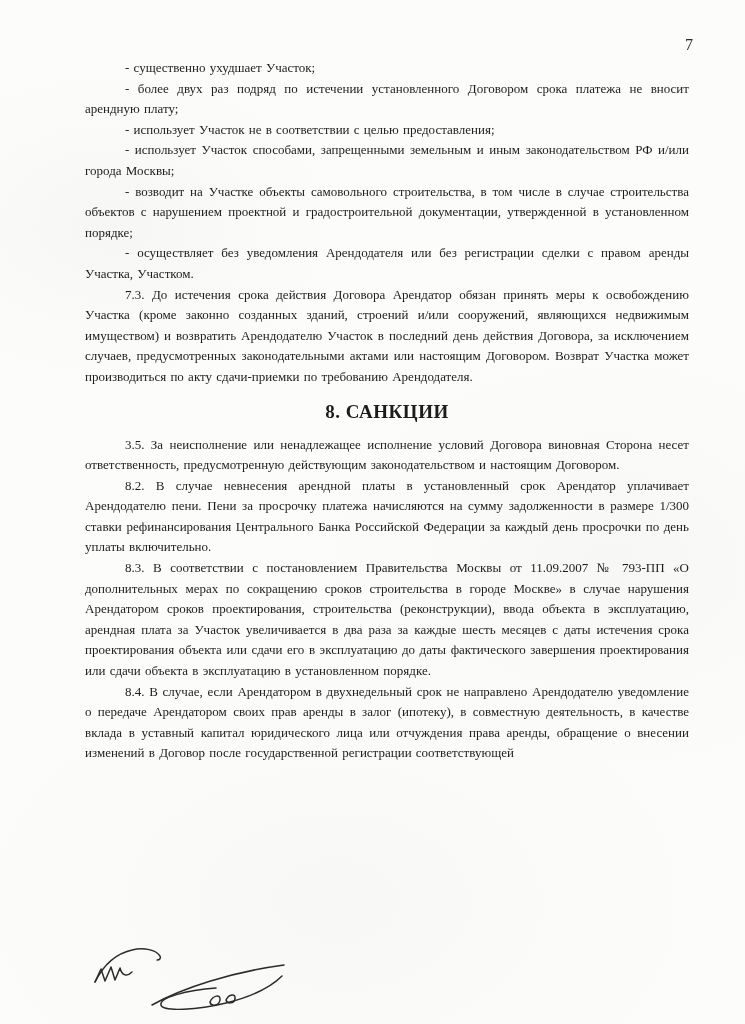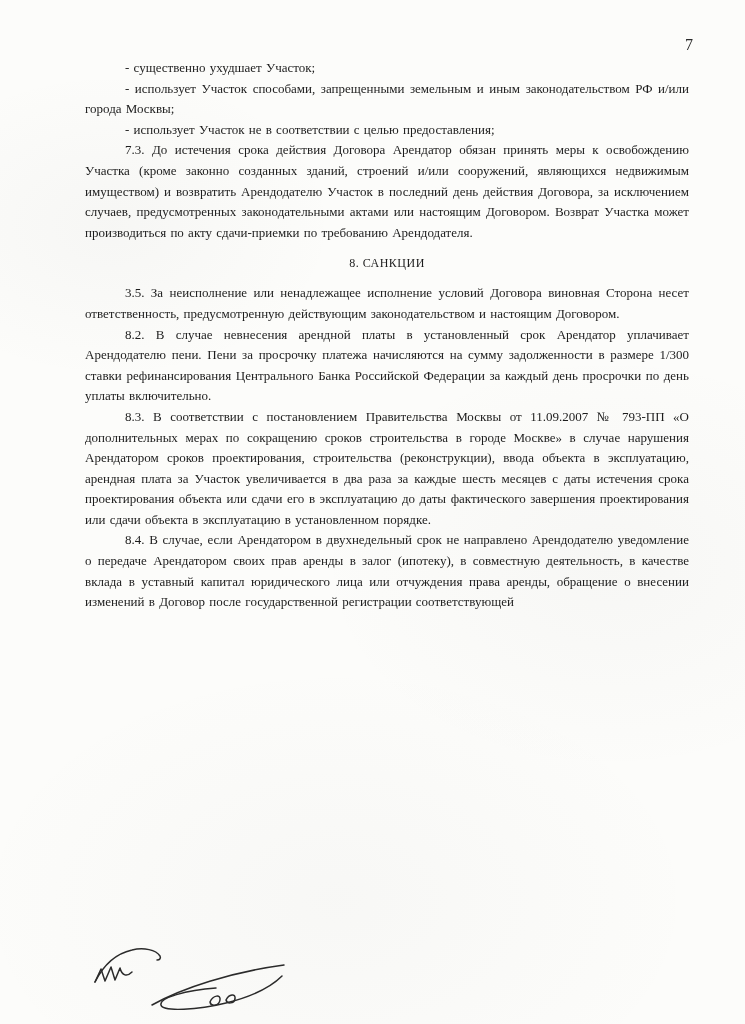--- a/index.html
+++ b/index.html
@@ -37,22 +37,22 @@
   .para {
     margin: 0;
     font-size: 13px;
     line-height: 20.6px;
     text-align: justify;
     text-indent: 40px;
     word-spacing: 1px;
   }
   .heading {
     margin: 13px 0 12px 0;
-    font-size: 12px;
-    font-weight: normal;
+    font-size: 19px;
+    font-weight: bold;
     text-align: center;
     letter-spacing: 0.5px;
   }
   .signatures {
     position: absolute;
     left: 70px;
     top: 938px;
     width: 250px;
     height: 80px;
   }
@@ -72,22 +72,25 @@
 </style>
 </head>
 <body>
 
 <div class="page">
 
   <div class="page-number">7</div>
 
   <div class="body-text">
     <p class="para">- существенно ухудшает Участок;</p>
+    <p class="para">- более двух раз подряд по истечении установленного Договором срока платежа не вносит арендную плату;</p>
+    <p class="para">- использует Участок не в соответствии с целью предоставления;</p>
     <p class="para">- использует Участок способами, запрещенными земельным и иным законодательством РФ и/или города Москвы;</p>
-    <p class="para">- использует Участок не в соответствии с целью предоставления;</p>
+    <p class="para">- возводит на Участке объекты самовольного строительства, в том числе в случае строительства объектов с нарушением проектной и градостроительной документации, утвержденной в установленном порядке;</p>
+    <p class="para">- осуществляет без уведомления Арендодателя или без регистрации сделки с правом аренды Участка, Участком.</p>
     <p class="para">7.3. До истечения срока действия Договора Арендатор обязан принять меры к освобождению Участка (кроме законно созданных зданий, строений и/или сооружений, являющихся недвижимым имуществом) и возвратить Арендодателю Участок в последний день действия Договора, за исключением случаев, предусмотренных законодательными актами или настоящим Договором. Возврат Участка может производиться по акту сдачи-приемки по требованию Арендодателя.</p>
 
     <h2 class="heading">8. САНКЦИИ</h2>
 
     <p class="para">3.5. За неисполнение или ненадлежащее исполнение условий Договора виновная Сторона несет ответственность, предусмотренную действующим законодательством и настоящим Договором.</p>
     <p class="para">8.2. В случае невнесения арендной платы в установленный срок Арендатор уплачивает Арендодателю пени. Пени за просрочку платежа начисляются на сумму задолженности в размере 1/300 ставки рефинансирования Центрального Банка Российской Федерации за каждый день просрочки по день уплаты включительно.</p>
     <p class="para">8.3. В соответствии с постановлением Правительства Москвы от 11.09.2007 № 793-ПП «О дополнительных мерах по сокращению сроков строительства в городе Москве» в случае нарушения Арендатором сроков проектирования, строительства (реконструкции), ввода объекта в эксплуатацию, арендная плата за Участок увеличивается в два раза за каждые шесть месяцев с даты истечения срока проектирования объекта или сдачи его в эксплуатацию до даты фактического завершения проектирования или сдачи объекта в эксплуатацию в установленном порядке.</p>
     <p class="para">8.4. В случае, если Арендатором в двухнедельный срок не направлено Арендодателю уведомление о передаче Арендатором своих прав аренды в залог (ипотеку), в совместную деятельность, в качестве вклада в уставный капитал юридического лица или отчуждения права аренды, обращение о внесении изменений в Договор после государственной регистрации соответствующей</p>
   </div>
 

